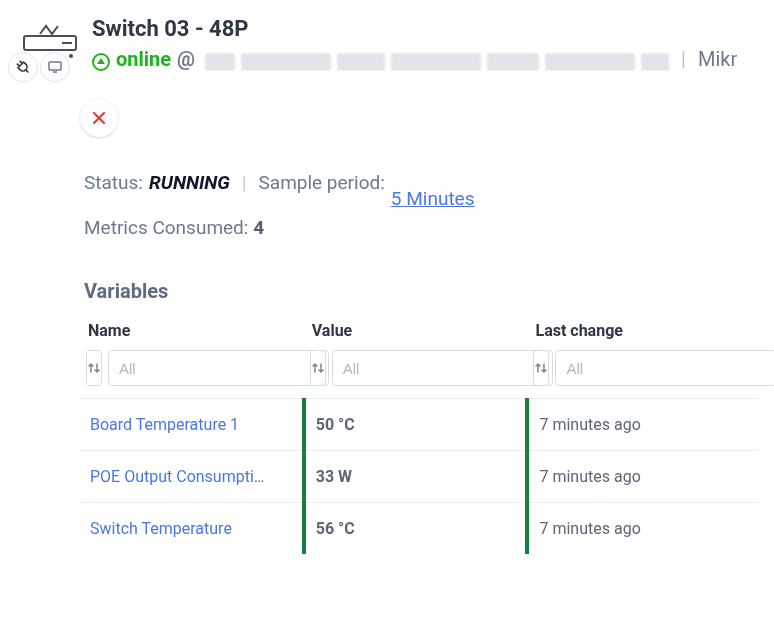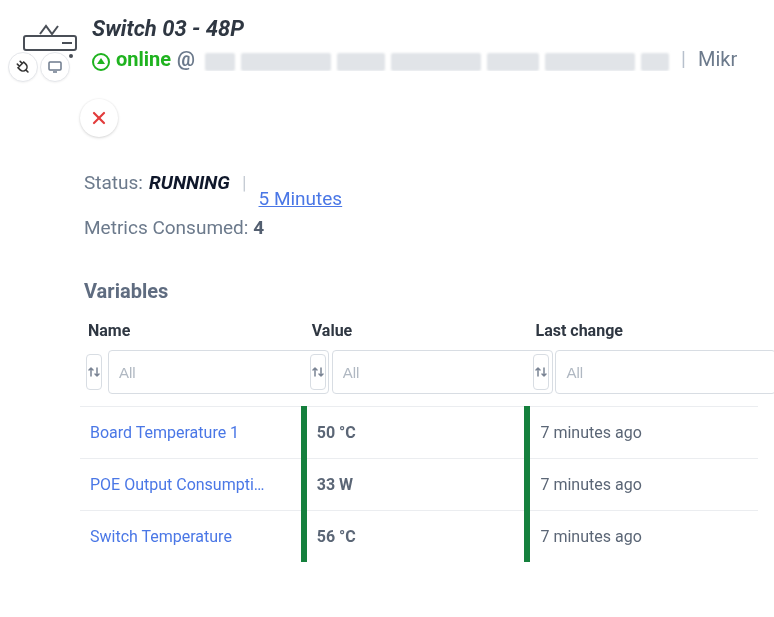--- a/index.html
+++ b/index.html
@@ -24,21 +24,20 @@
     position: relative;
     flex-shrink: 0;
   }
   .device-icon svg { width: 100%; height: 100%; }
   .header-info { flex: 1; padding-top: 6px; }
   .device-title {
     font-size: 22px;
     font-weight: 700;
     color: #2f3742;
     margin-bottom: 6px;
-    font-style: italic;
   }
   .status-line {
     display: flex;
     align-items: flex-end;
     font-size: 20px;
     font-weight: 700;
     gap: 6px;
     overflow: hidden;
     white-space: nowrap;
   }
@@ -173,31 +172,31 @@
   .sort-btn {
     width: 34px; height: 36px;
     border: 1px solid #d8dde3;
     border-radius: 4px;
     background: #fff;
     display: flex; align-items: center; justify-content: center;
     cursor: pointer;
   }
   .filter-input {
     flex: 1;
-    height: 44px;
+    height: 36px;
     border: 1px solid #d8dde3;
     border-radius: 4px;
     padding: 0 10px;
     font-size: 15px;
     color: #333;
   }
   .filter-input::placeholder { color: #b0b8c2; }
   .data-row td {
     border-top: 1px solid #ebedf0;
-    border-right: 6px solid #15803d;
+    border-right: 4px solid #15803d;
     padding: 16px 10px;
     font-size: 16px;
   }
   .data-row td:last-child { border-right: none; }
   .col-name { color: #4a77e6; font-weight: 400; }
   .col-value { color: #5b6676; font-weight: 700; }
   .col-last { color: #5b6676; font-weight: 400; }
   .ellipsis { white-space: nowrap; overflow: hidden; text-overflow: ellipsis; }
   col.col1 { width: 33%; }
   col.col2 { width: 33%; }
@@ -258,20 +257,21 @@
         <line x1="2" y1="2" x2="12" y2="12" stroke="#e23b3b" stroke-width="2.2" stroke-linecap="round"></line>
         <line x1="12" y1="2" x2="2" y2="12" stroke="#e23b3b" stroke-width="2.2" stroke-linecap="round"></line>
       </svg>
     </div>
   </div>
 
   <div class="status-row">
     <span>Status:</span>
     <span class="status-running">RUNNING</span>
     <span class="divider-mini">|</span>
+    <span>Sample period:</span>
     <span class="sample-link">5 Minutes</span>
   </div>
 
   <div class="metrics-row">
     <span>Metrics Consumed:</span>
     <span class="metrics-count">4</span>
   </div>
 
   <div class="variables-heading">Variables</div>
 

